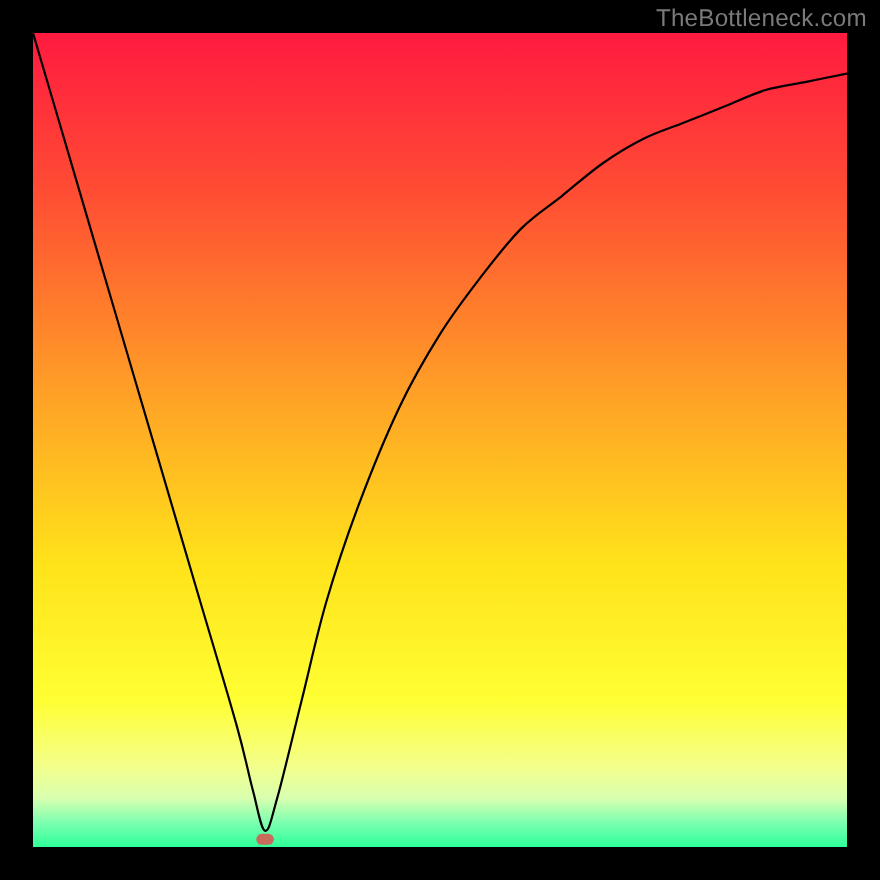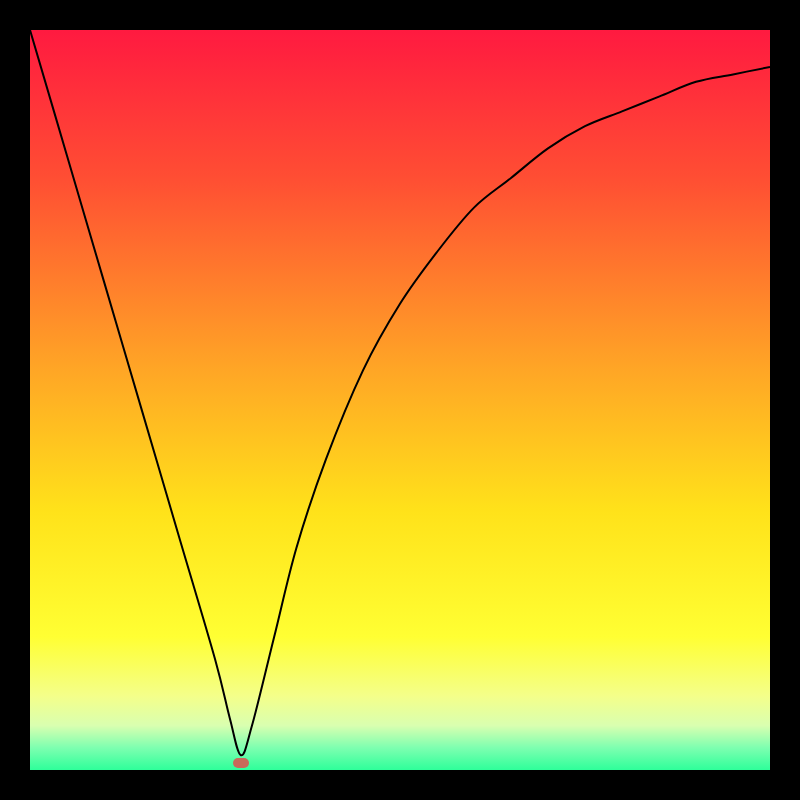--- a/index.html
+++ b/index.html
@@ -55,20 +55,21 @@
     font-size: 22px;
     font-weight: 500;
     letter-spacing: 0.2px;
   }
 </style>
 </head>
 <body>
 
 <div class="frame">
 
+  <div class="watermark">TheBottleneck.com</div>
 
   <div class="plot-area">
 
     <svg class="gradient" viewBox="0 0 740 740" preserveAspectRatio="none">
       <defs>
         <linearGradient id="bg-grad" x1="0" y1="0" x2="0" y2="1">
             <stop offset="0%" stop-color="#ff1a40"></stop>
             <stop offset="20%" stop-color="#ff4e33"></stop>
             <stop offset="45%" stop-color="#ffa326"></stop>
             <stop offset="65%" stop-color="#ffe21a"></stop>

